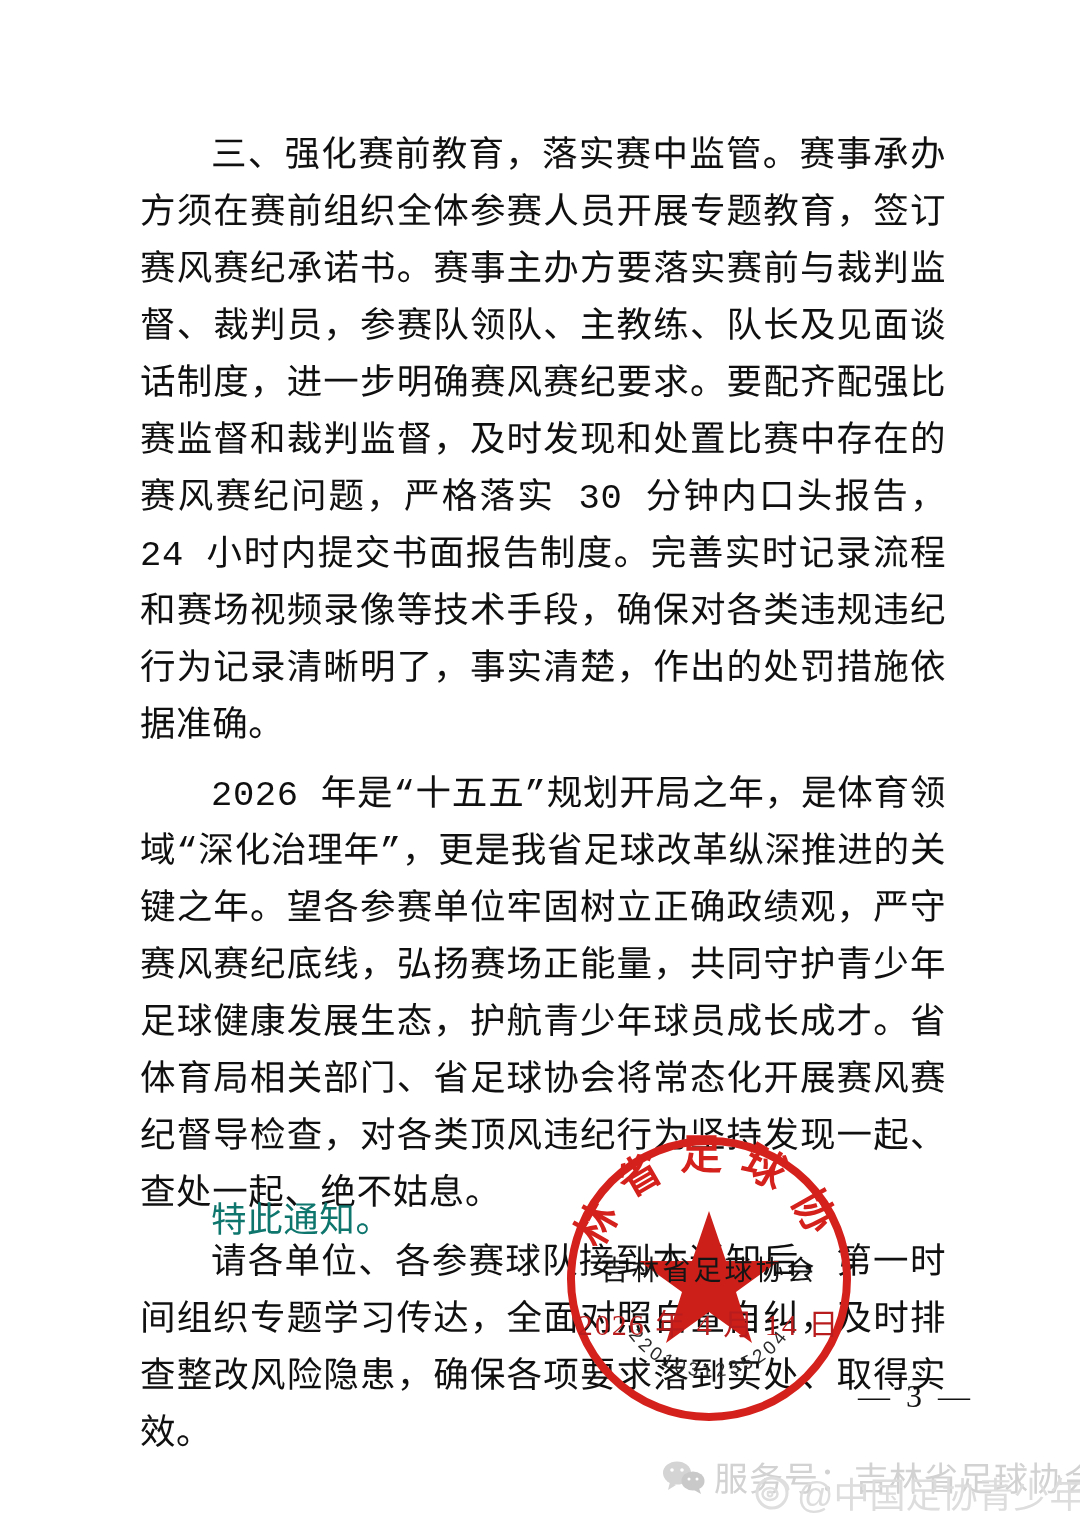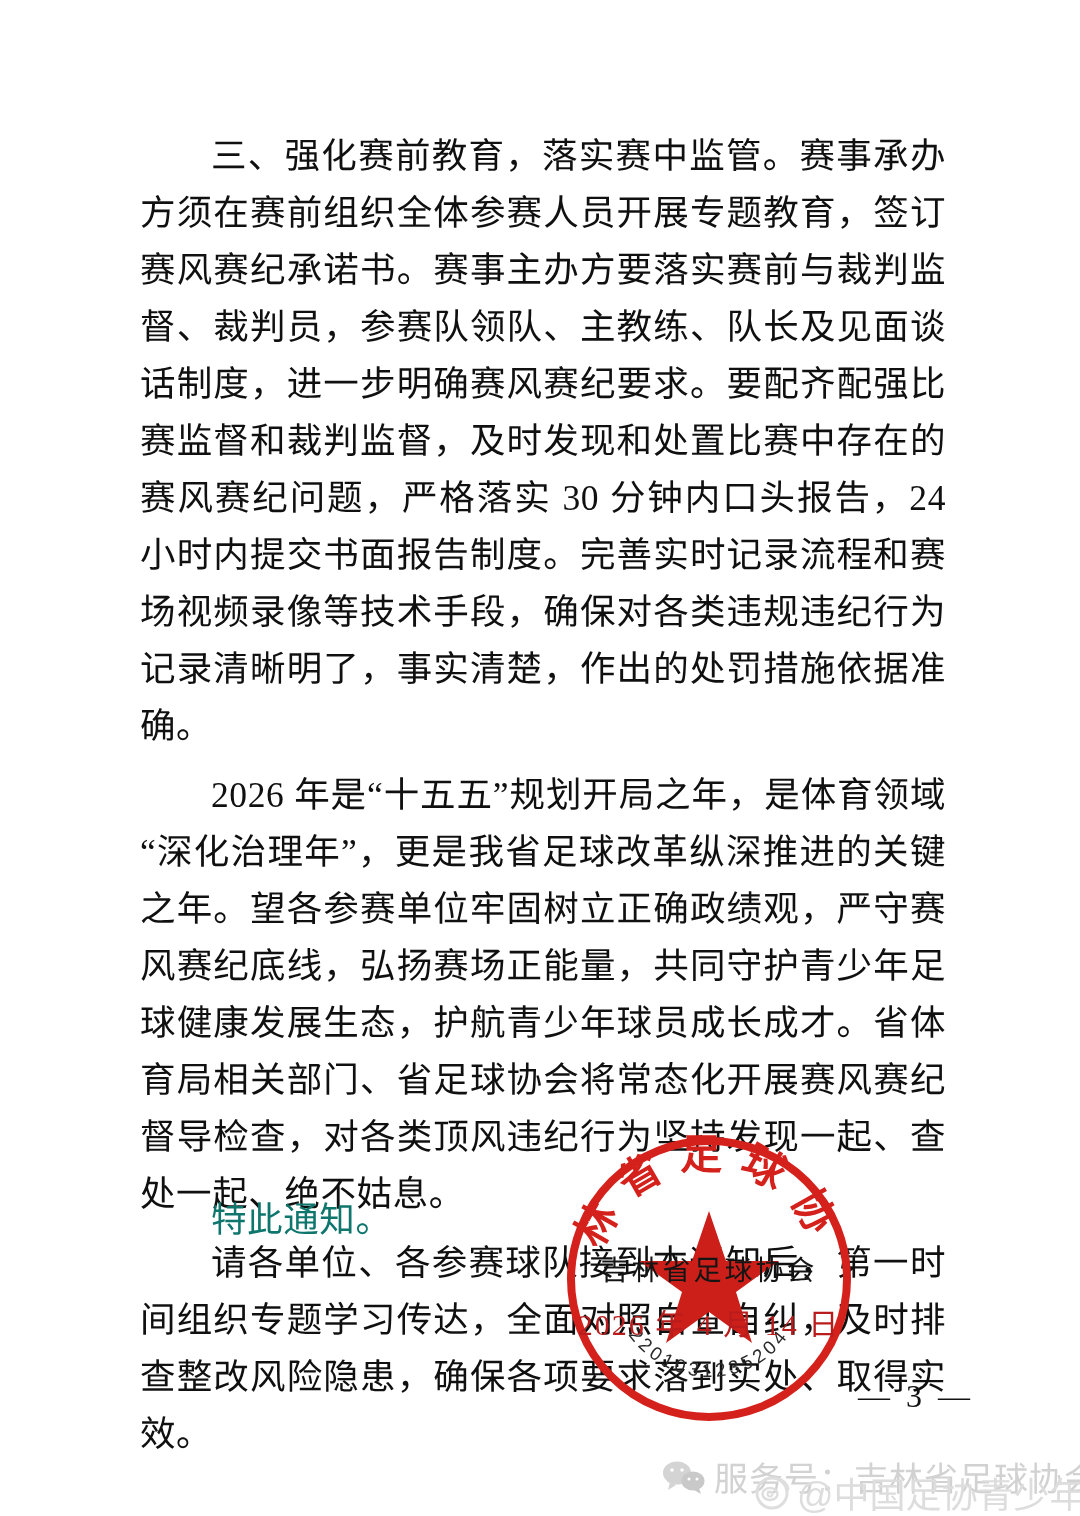--- a/index.html
+++ b/index.html
@@ -28,21 +28,21 @@
   .para {
     font-size: 35.5px;
     line-height: 57px;
     letter-spacing: 0.6px;
     color: #101010;
     text-align: justify;
     text-justify: inter-character;
     text-indent: 2em;
     margin: 0 0 0 0;
     font-weight: 500;
-    font-family: Liberation Serif, serif;
+    font-family: Liberation Mono, monospace;
   }
   .para + .para {
     margin-top: 12px;
   }
 
   
   .closing {
     position: absolute;
     left: 140px;
     top: 1192px;

